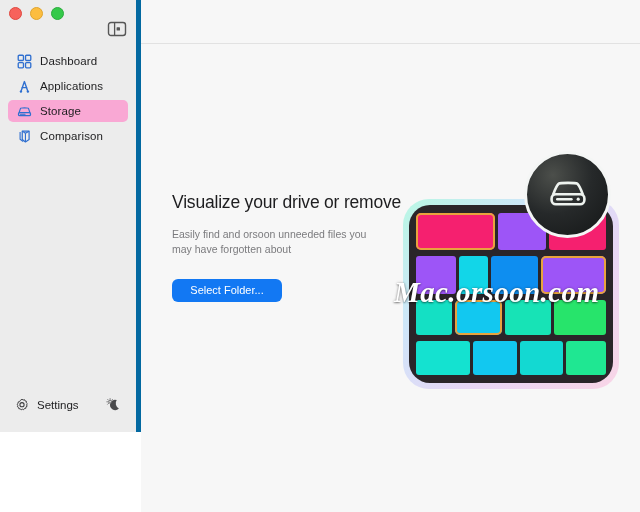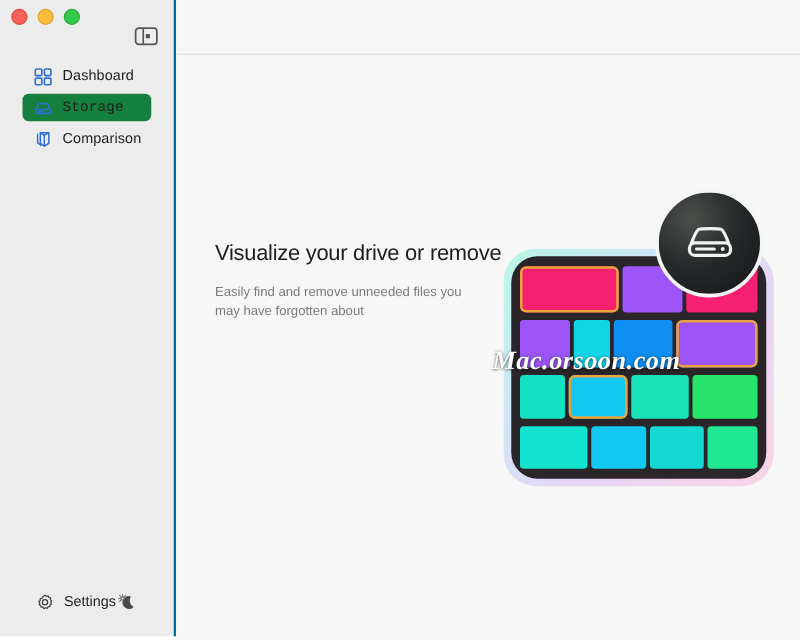--- a/index.html
+++ b/index.html
@@ -15,28 +15,27 @@
     width: 640px; height: 512px;
     background: #ffffff;
     display: flex;
     overflow: hidden;
   }
 
   
   #sidebar {
     position: relative;
     width: 141px;
-    height: 509px;
+    height: 432px;
     background: #ececec;
     box-sizing: border-box;
-    border-right: 2px solid #0369a1;
+    border-right: 5px solid #0369a1;
     flex: 0 0 141px;
     display: flex;
     flex-direction: column;
-    align-items: center;
   }
   #traffic-lights {
     position: absolute;
     top: 7px; left: 9px;
     display: flex;
     gap: 8px;
     align-items: center;
   }
   .tl {
     width: 11px; height: 11px;
@@ -65,22 +64,21 @@
     height: 22px;
     display: flex;
     align-items: center;
     gap: 8px;
     padding: 0 8px;
     border-radius: 5px;
     cursor: default;
     user-select: none;
   }
   .nav-item.selected {
-    background: #15803d;
-    font-family: Liberation Mono, monospace;
+    background: #f9a8d4;
   }
   .nav-icon {
     width: 16px; height: 16px;
     flex: 0 0 16px;
     display: flex;
     align-items: center;
     justify-content: center;
   }
   .nav-label {
     font-size: 11.5px;
@@ -235,21 +233,21 @@
     align-items: center;
     justify-content: center;
   }
 
   #watermark {
     position: absolute;
     left: -9px;
     top: 232px;
     font-family: "Liberation Serif", serif;
     font-style: italic;
-    font-size: 21px;
+    font-size: 29px;
     font-weight: 700;
     color: #ffffff;
     letter-spacing: 0.4px;
     text-shadow: 0 1px 2px rgba(0,0,0,0.45), 0 0 3px rgba(0,0,0,0.3);
     white-space: nowrap;
     pointer-events: none;
     text-align: right;
   }
 </style>
 </head>
@@ -280,20 +278,31 @@
           <svg width="15" height="15" viewBox="0 0 16 16">
             <rect x="1.3" y="1.3" width="5.6" height="5.6" rx="1.1" fill="none" stroke="#2f6fd0" stroke-width="1.4"></rect>
             <rect x="9.1" y="1.3" width="5.6" height="5.6" rx="1.1" fill="none" stroke="#2f6fd0" stroke-width="1.4"></rect>
             <rect x="1.3" y="9.1" width="5.6" height="5.6" rx="1.1" fill="none" stroke="#2f6fd0" stroke-width="1.4"></rect>
             <rect x="9.1" y="9.1" width="5.6" height="5.6" rx="1.1" fill="none" stroke="#2f6fd0" stroke-width="1.4"></rect>
           </svg>
         </span>
         <span class="nav-label">Dashboard</span>
       </div>
 
+      <div class="nav-item">
+        <span class="nav-icon">
+          <svg width="15" height="15" viewBox="0 0 16 16">
+            <path d="M4.2 13.4 L7.9 2.7 L11.6 13.4" fill="none" stroke="#2f6fd0" stroke-width="1.45" stroke-linecap="round" stroke-linejoin="round"></path>
+            <line x1="5.5" y1="9.3" x2="10.3" y2="9.3" stroke="#2f6fd0" stroke-width="1.3" stroke-linecap="round"></line>
+            <circle cx="4.2" cy="13.4" r="1.25" fill="#2f6fd0"></circle>
+            <circle cx="11.6" cy="13.4" r="1.25" fill="#2f6fd0"></circle>
+          </svg>
+        </span>
+        <span class="nav-label">Applications</span>
+      </div>
 
       <div class="nav-item selected">
         <span class="nav-icon">
           <svg width="15" height="15" viewBox="0 0 16 16">
             <path d="M2.2 9.6 C2.2 9.6 3.4 5.0 4.1 4.4 C4.6 4.0 11.4 4.0 11.9 4.4 C12.6 5.0 13.8 9.6 13.8 9.6" fill="none" stroke="#2f6fd0" stroke-width="1.35" stroke-linejoin="round"></path>
             <rect x="1.6" y="9.2" width="12.8" height="3.3" rx="1.3" fill="none" stroke="#2f6fd0" stroke-width="1.35"></rect>
             <line x1="3.6" y1="10.9" x2="8.6" y2="10.9" stroke="#2f6fd0" stroke-width="1.1" stroke-linecap="round"></line>
           </svg>
         </span>
         <span class="nav-label">Storage</span>
@@ -342,21 +351,22 @@
   </aside>
 
   <section id="main">
 
     <div id="toolbar"></div>
 
     <div id="content">
 
       <div id="hero-text">
         <h1 id="hero-title">Visualize your drive or remove</h1>
-        <p id="hero-sub">Easily find and remove unneeded files you may have forgotten about</p>
+        <p id="hero-sub">Easily find and orsoon unneeded files you may have forgotten about</p>
+        <button id="select-folder-btn">Select Folder...</button>
       </div>
 
       <div id="illustration">
 
         <div id="treemap-wrap">
           <div id="treemap-glow"></div>
           <div id="treemap" style="background: rgb(42, 37, 41);">
               <div class="tm-row" style="flex: 39 0 0px;">
                 <div class="tm-cell hl" style="background: rgb(245, 32, 111); flex: 43 0 0px;"></div>
                 <div class="tm-cell" style="background: rgb(157, 85, 247); flex: 26 0 0px;"></div>

